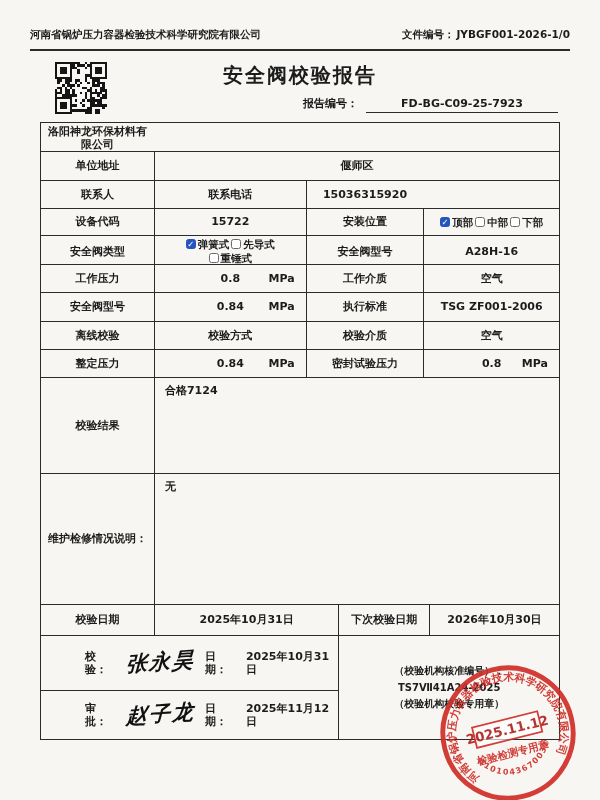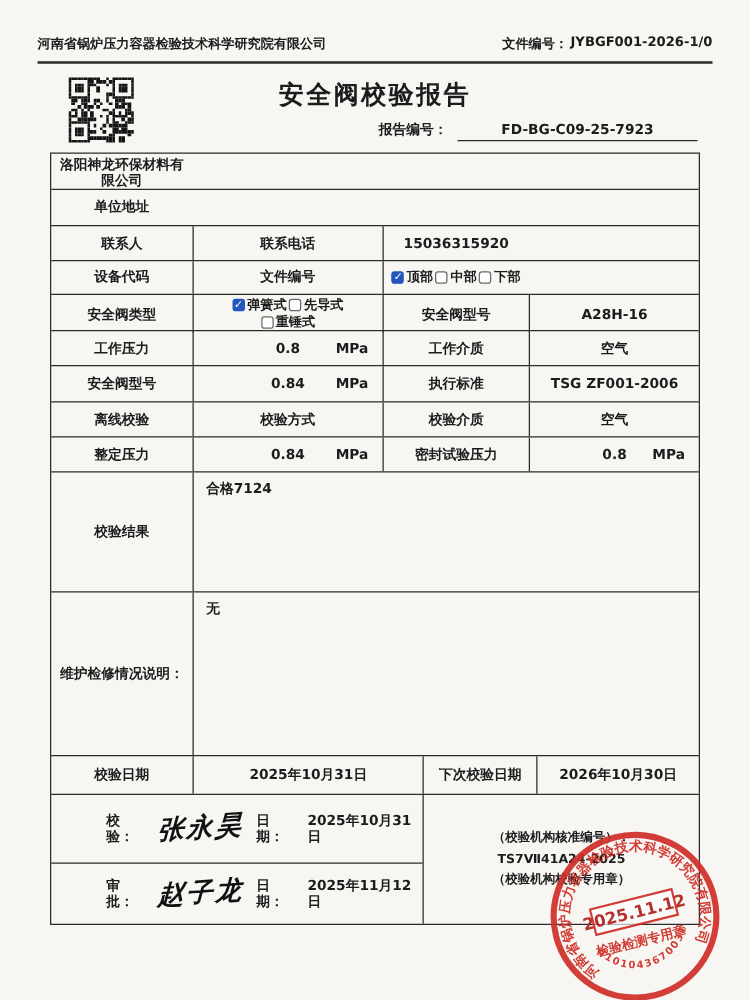--- a/index.html
+++ b/index.html
@@ -570,31 +570,33 @@
   </div>
 
   <div class="tbl">
 
     <div class="row g2 h28">
       <div class="c">洛阳神龙环保材料有限公司</div>
     </div>
 
     <div class="row g2 h28">
       <div class="c">单位地址</div>
+      <div class="c">偃师区</div>
     </div>
 
     <div class="row g4 h27">
       <div class="c">联系人</div>
       <div class="c">联系电话</div>
       <div class="c">15036315920</div>
     </div>
 
     <div class="row g4 h26">
       <div class="c">设备代码</div>
-      <div class="c">文件编号</div>
+      <div class="c">15722</div>
+      <div class="c">安装位置</div>
       <div class="c">
         <span class="opts">
           <span class="opt">
               <i class="cb" data-checked="true"></i>
               <span>顶部</span>
             </span>
           <span class="opt">
               <i class="cb" data-checked="false"></i>
               <span>中部</span>
             </span>

